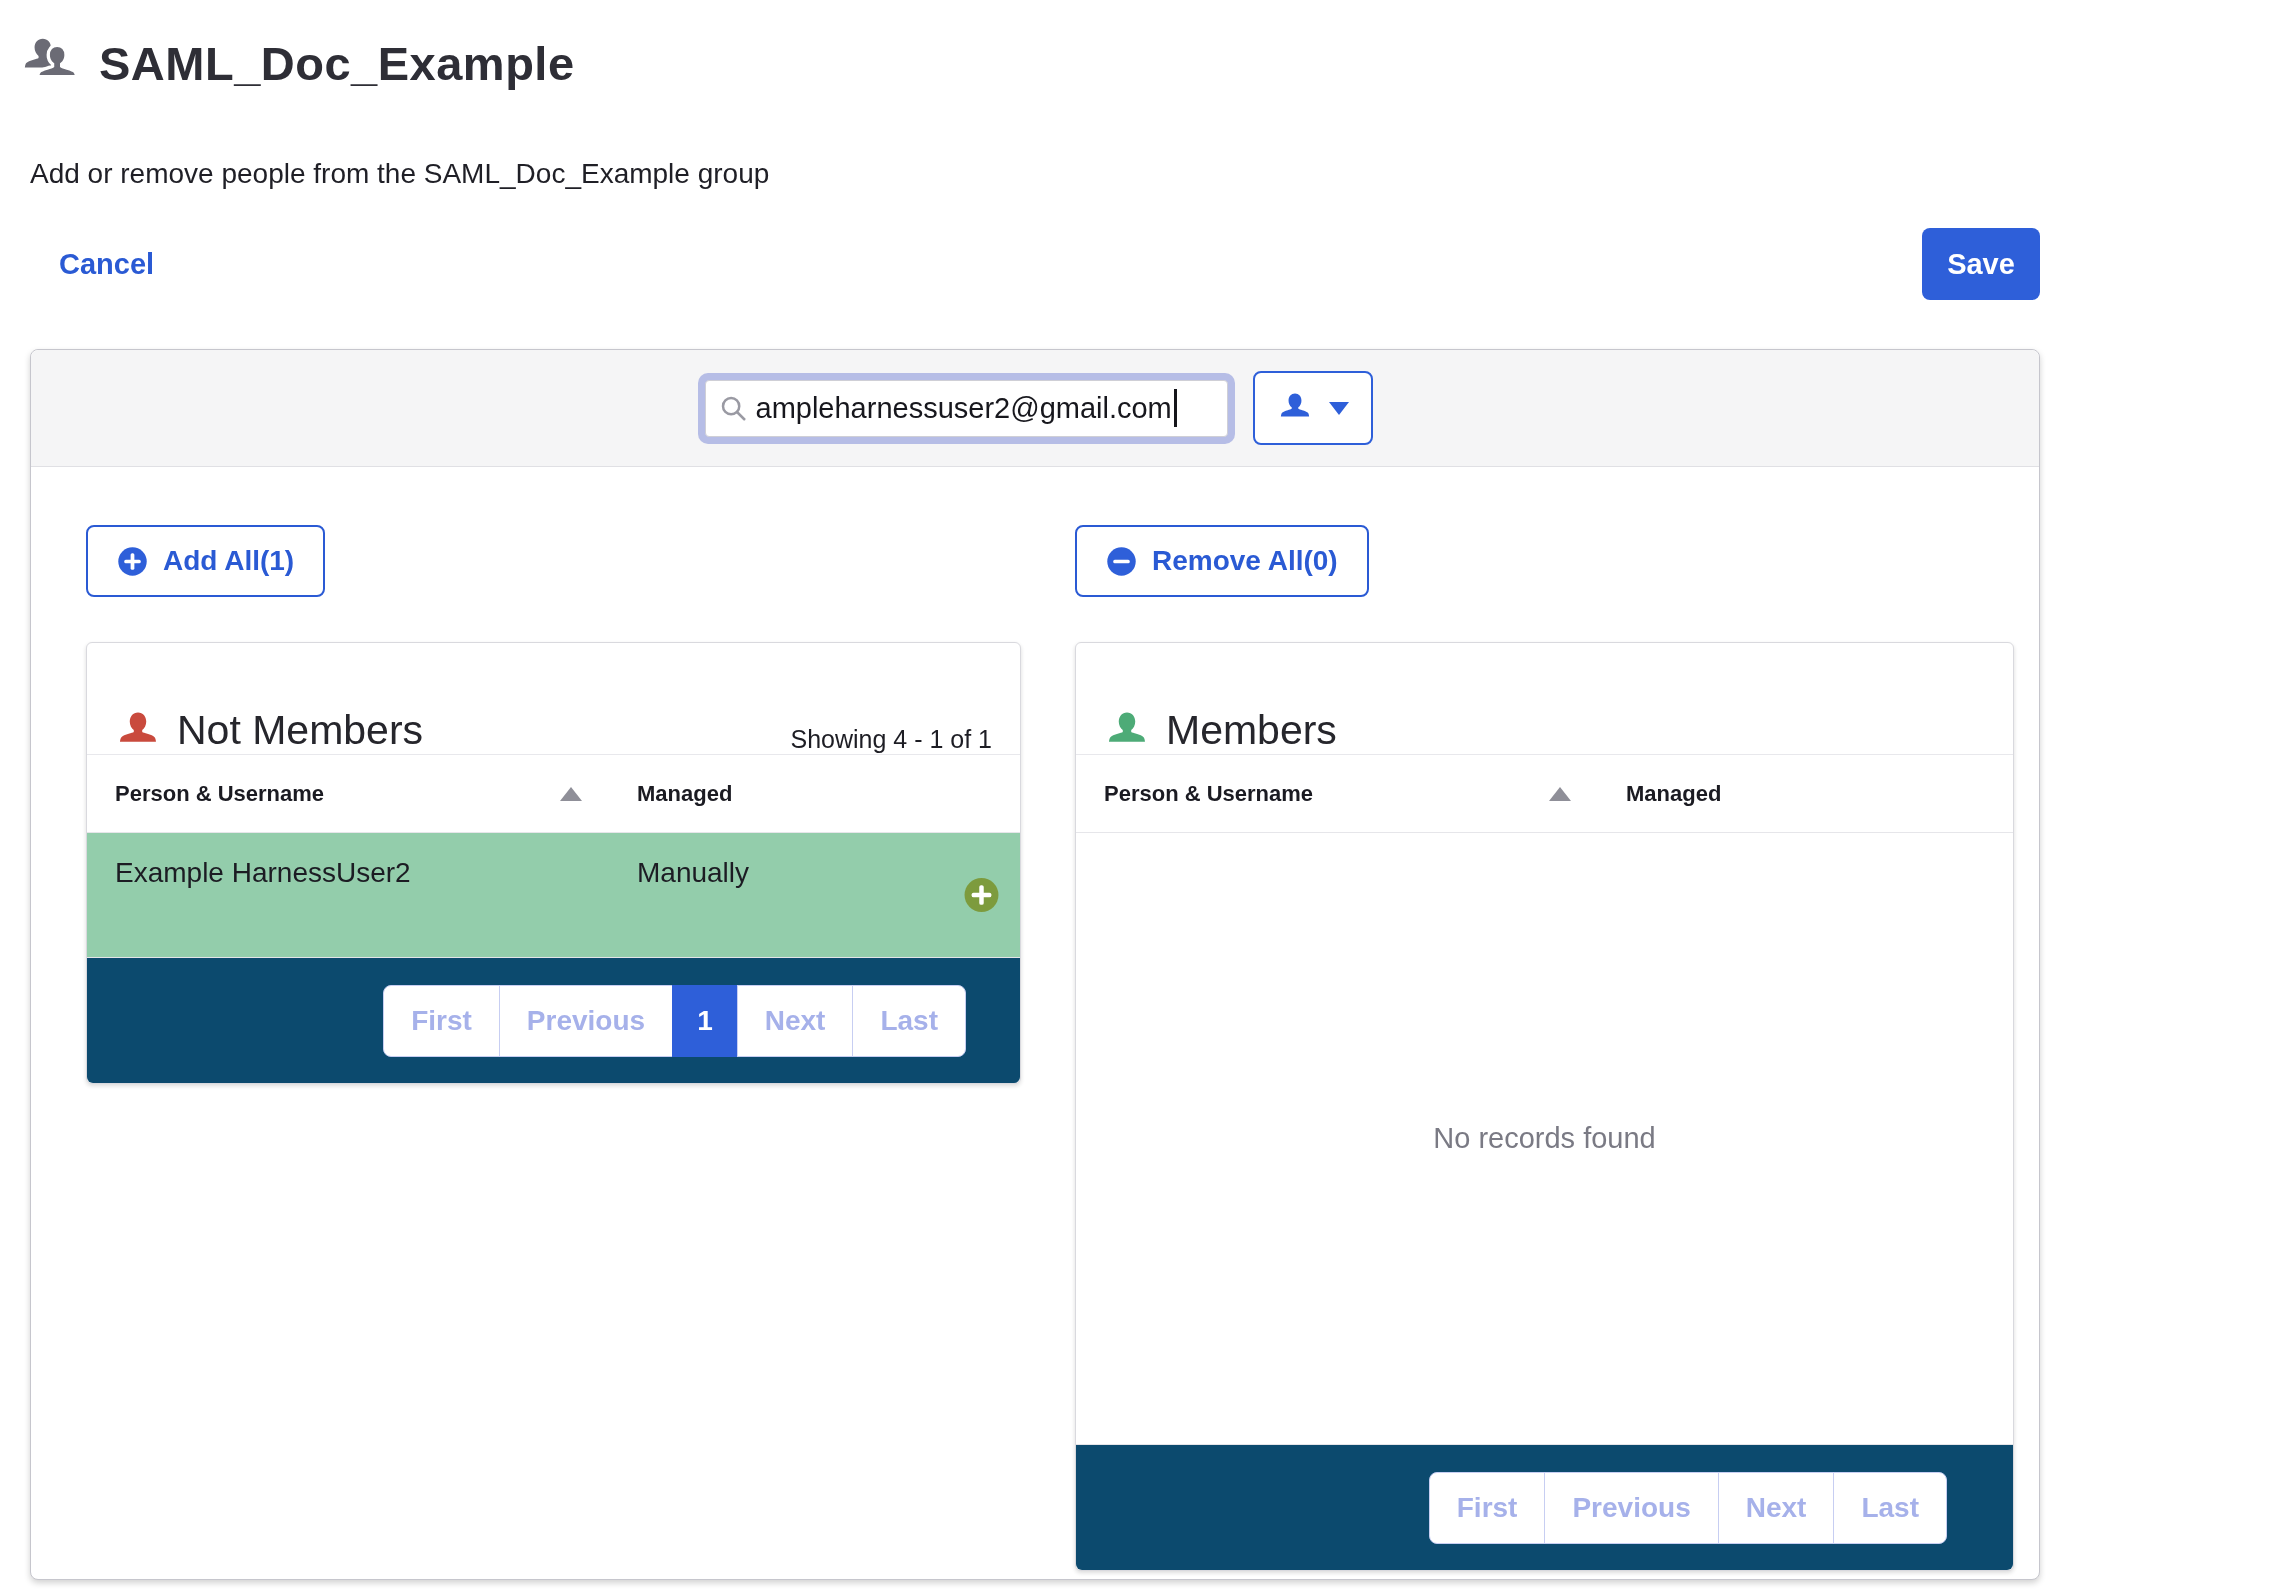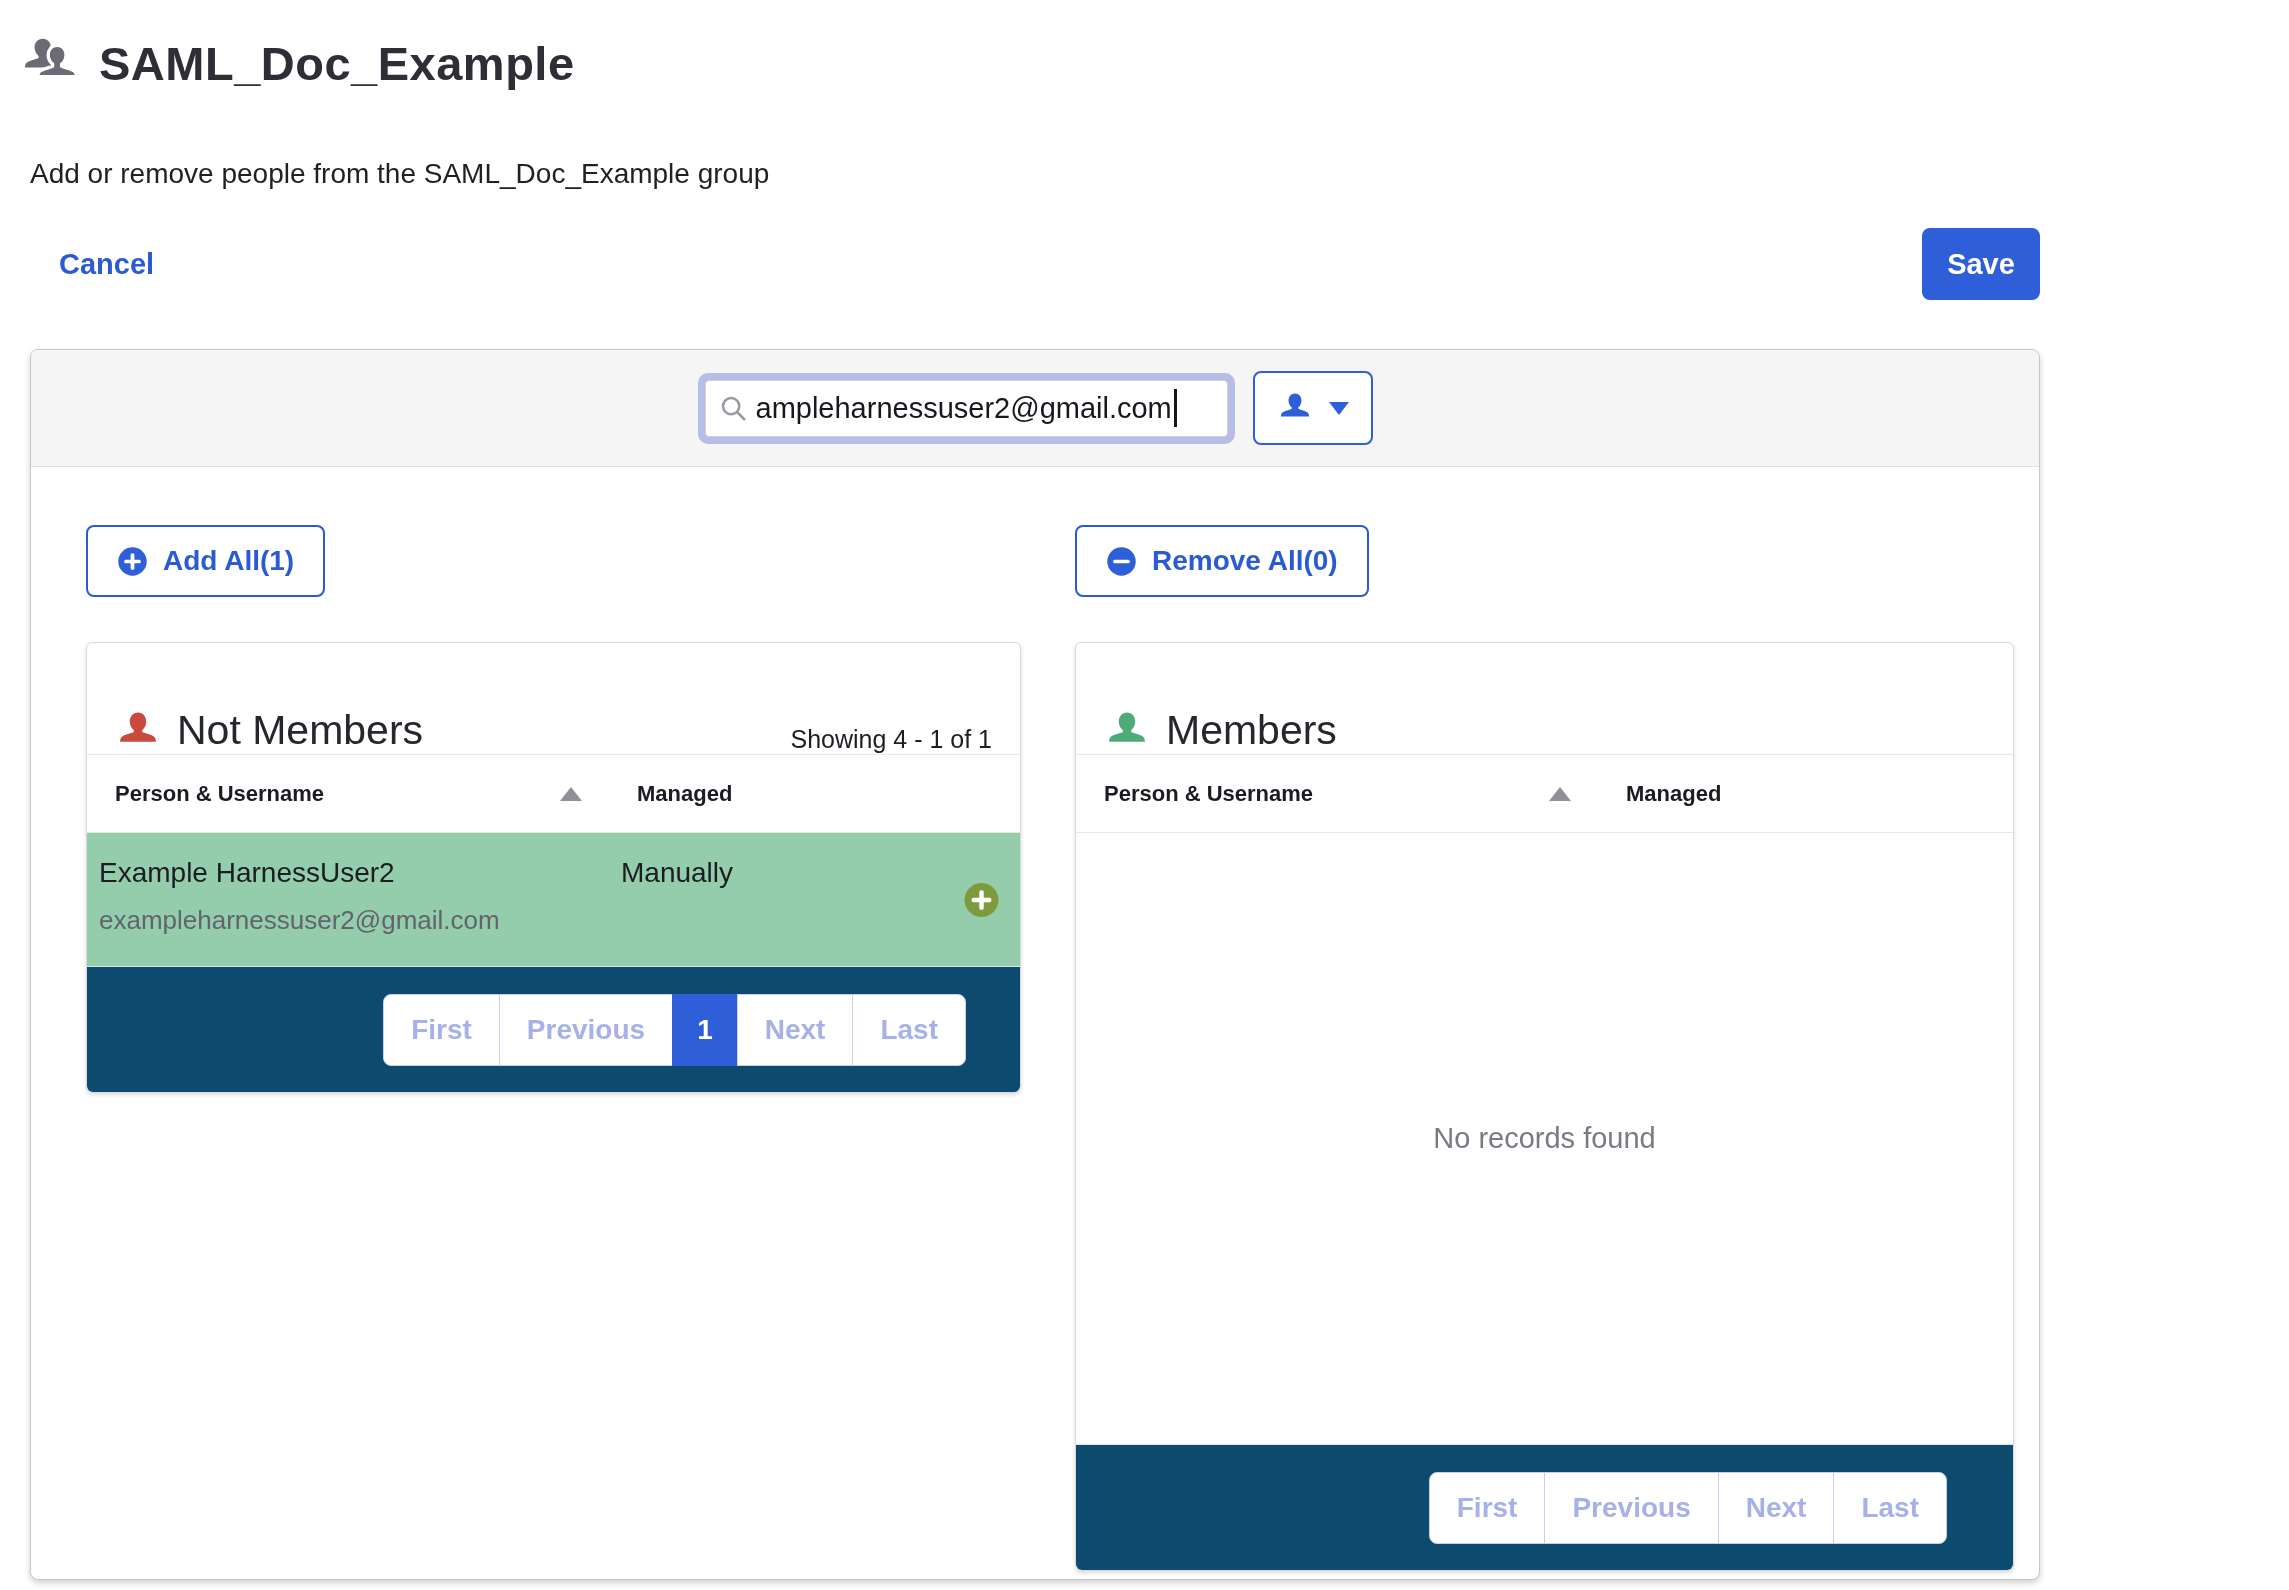--- a/index.html
+++ b/index.html
@@ -70,21 +70,21 @@
   .panel-title { font-size:41px; color:#26262c; }
   .showing { margin-left:auto; font-size:25px; color:#1d1d24; }
 
   .table-head { display:grid; grid-template-columns:445px 77px 1fr; align-items:center;
                 height:78px; padding:0 28px; border-bottom:1px solid #e6e6ea; }
   .th { font-size:22px; font-weight:bold; color:#1b1b22; }
   .sort-tri { width:0; height:0; border-left:11px solid transparent; border-right:11px solid transparent;
               border-bottom:14px solid #8f8f98; justify-self:start; cursor:pointer; }
 
   .member-row { position:relative; display:grid; grid-template-columns:522px 1fr;
-                padding:24px 70px 30px 12px; background:#93cdab; min-height:124px; cursor:pointer; }
+                padding:24px 70px 30px 28px; background:#93cdab; min-height:124px; cursor:pointer; }
   .person-name { font-size:28px; color:#1c1c23; }
   .person-email { font-size:26px; color:#63636e; margin-top:16px; }
   .cell-managed { font-size:28px; color:#1c1c23; }
   .row-add-icon { position:absolute; right:20px; top:50%; transform:translateY(-50%);
                   width:37px; height:37px; color:#7d9b3d; display:inline-flex; cursor:pointer; }
   .row-add-icon svg { width:100%; height:100%; }
 
   .panel-footer { height:126px; background:#0c4a6e; border-top:1px solid #e4e4e8;
                   border-radius:0 0 6px 6px; display:flex; align-items:center; justify-content:flex-end; }
   .panel-footer.left-f { padding-right:54px; }
@@ -188,21 +188,20 @@
 
           <div class="table-head">
             <span class="th">Person &amp; Username</span>
             <span class="sort-tri"></span>
             <span class="th">Managed</span>
           </div>
 
           <div class="member-row">
             <div class="cell-person">
               <div class="person-name">Example HarnessUser2</div>
-              <div class="person-email">exampleharnessuser2@gmail.com</div>
             </div>
             <div class="cell-managed">Manually</div>
             <span class="row-add-icon">
               <svg viewBox="0 0 24 24">
                   <use href="#plusCircle"></use>
                 </svg>
             </span>
           </div>
 
           <div class="panel-footer left-f">

